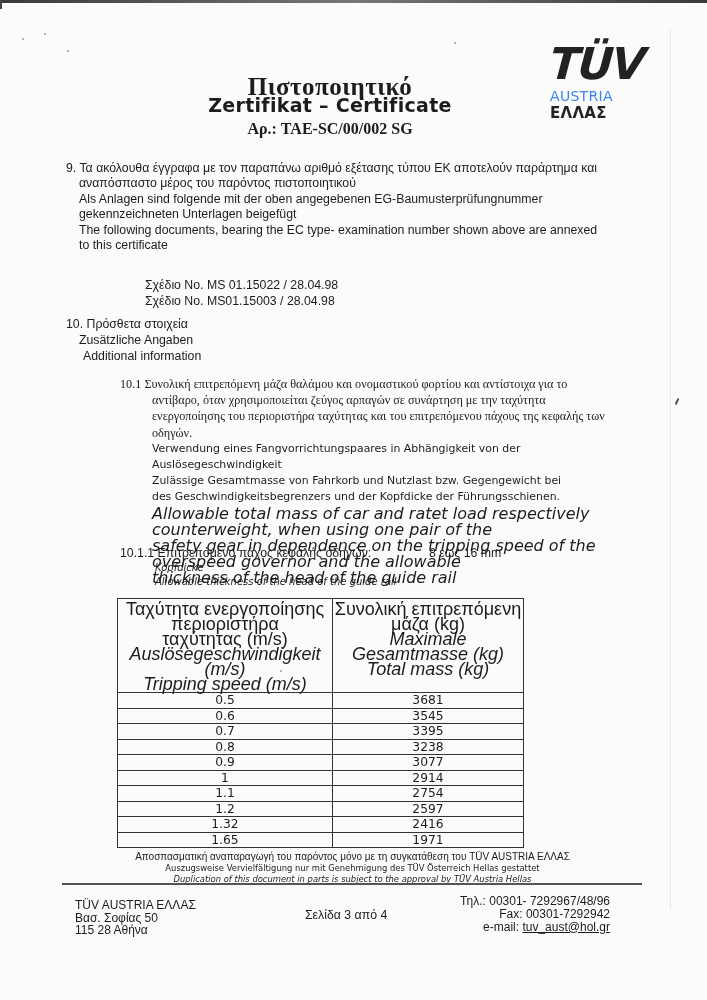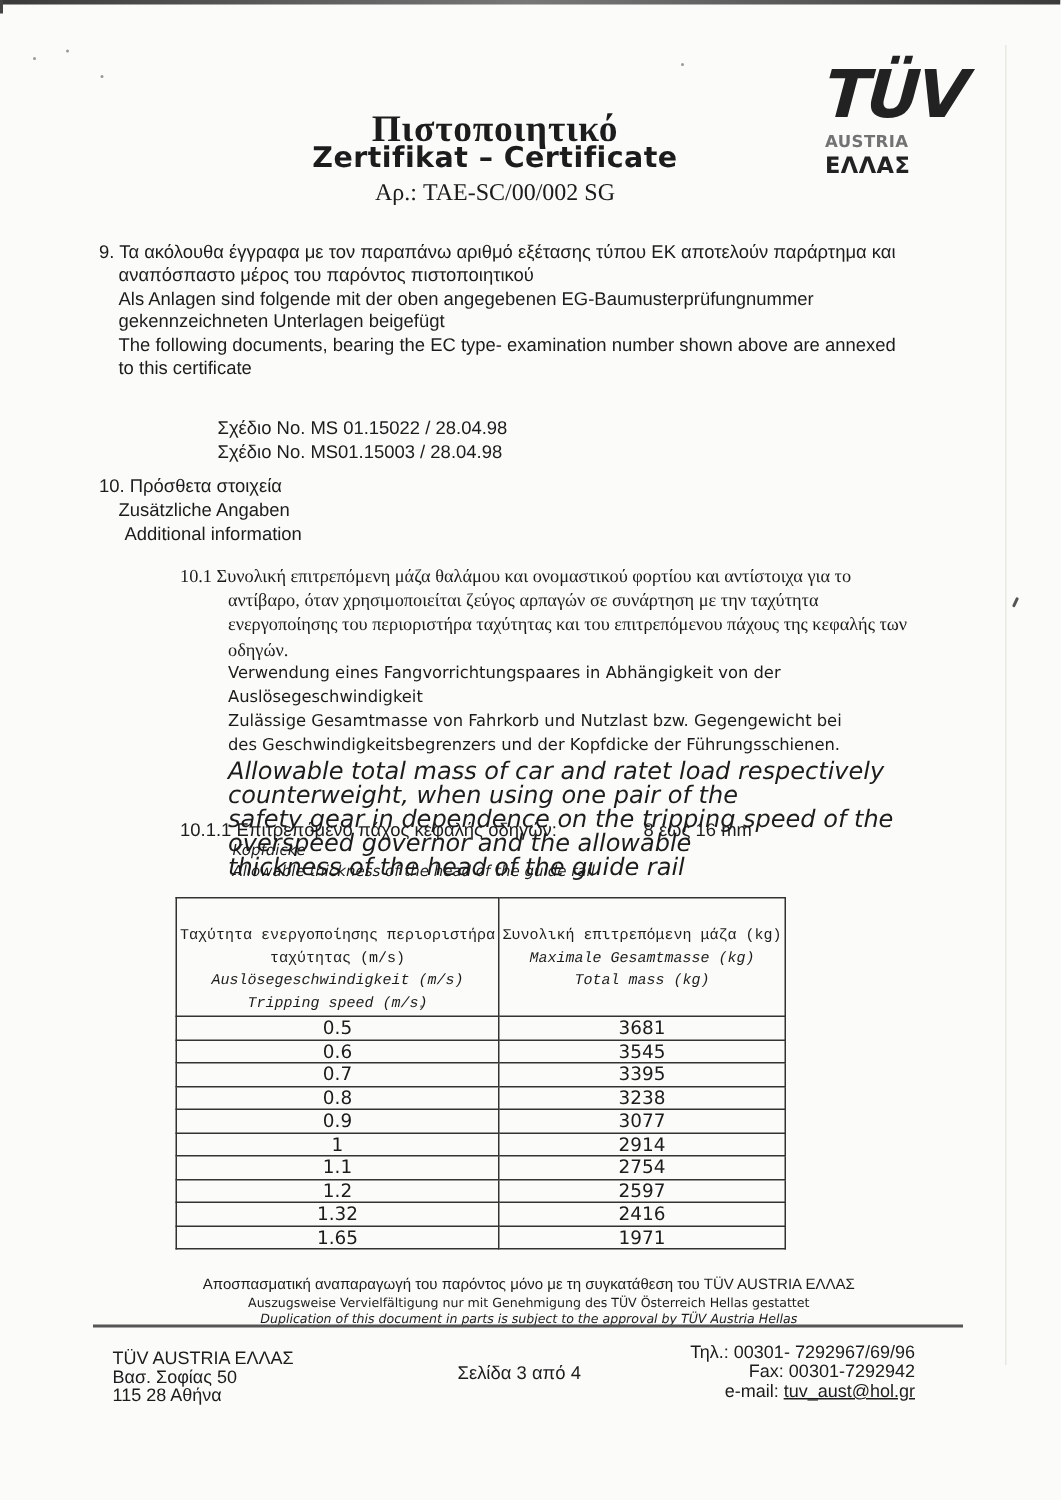--- a/index.html
+++ b/index.html
@@ -11,24 +11,24 @@
   .top-border { position: absolute; left: 0; top: 0; width: 707px; height: 3px; background: linear-gradient(90deg,#3a3a3a,#777 50%,#3a3a3a); }
   .left-tick { position: absolute; left: 0; top: 0; width: 2px; height: 9px; background: #444; }
   .right-edge { position: absolute; right: 36px; top: 30px; width: 1px; height: 880px; background: #e8e8e4; }
 
   .abs { position: absolute; }
   .serif { font-family: "Liberation Serif", serif; }
 
   
   .title-greek { left: 200px; top: 73px; width: 260px; text-align: center; font-size: 25px; font-weight: bold; letter-spacing: 0.5px; }
   .title-de-en { left: 200px; top: 94px; width: 260px; text-align: center; font-size: 19px; font-weight: bold; letter-spacing: 0.3px; font-family: "DejaVu Sans", sans-serif; }
-  .cert-no { left: 200px; top: 120px; width: 260px; text-align: center; font-size: 16px; font-weight: normal; }
+  .cert-no { left: 200px; top: 120px; width: 260px; text-align: center; font-size: 16px; font-weight: bold; }
   .logo { left: 550px; top: 42px; width: 110px; }
   .logo-tuv { font-size: 44px; font-weight: bold; font-style: italic; letter-spacing: -2px; line-height: 44px; color: #222; font-family: "DejaVu Sans", sans-serif; transform: skewX(-4deg); }
-  .logo-austria { font-size: 11px; font-weight: bold; color: #737373; margin-top: 2px; letter-spacing: 0.3px; font-family: "DejaVu Sans", sans-serif; }
+  .logo-austria { font-size: 14px; font-weight: normal; color: #3b82f6; margin-top: 2px; letter-spacing: 0.3px; font-family: "DejaVu Sans", sans-serif; }
   .logo-greek { font-size: 15px; font-weight: bold; color: #222; letter-spacing: 0.3px; font-family: "DejaVu Sans", sans-serif; }
 
   .para { font-size: 12.3px; line-height: 15.4px; }
   .p9 { left: 66px; top: 161px; width: 560px; }
   .p9 .indent { padding-left: 13px; }
   .drawings { left: 145px; top: 277px; font-size: 12.3px; line-height: 16px; }
   .p10 { left: 66px; top: 316px; font-size: 12.3px; line-height: 16px; }
   .p10 .l2 { padding-left: 13px; }
   .p10 .l3 { padding-left: 17px; }
 
@@ -37,21 +37,21 @@
   .p101 .de { font-family: "DejaVu Sans", sans-serif; font-size: 10.9px; }
   .p101 .en { font-family: "DejaVu Sans", sans-serif; font-size: 16px; font-style: italic; }
   .p101 .ind { padding-left: 32px; }
 
   .p1011 { left: 120px; top: 546px; width: 430px; font-size: 12.3px; line-height: 15px; }
   .p1011 .val { position: absolute; left: 309px; top: 0; }
   .p1011 .sub { padding-left: 35px; font-family: "DejaVu Sans", sans-serif; font-style: italic; font-size: 10px; line-height: 14px; }
 
   table.mass { position: absolute; left: 117px; top: 598px; width: 407px; border-collapse: collapse; }
   table.mass th, table.mass td { border: 1.2px solid #333; padding: 0; text-align: center; }
-  table.mass th { font-family: Liberation Mono, monospace; font-weight: normal; font-size: 10px; line-height: 15px; vertical-align: top; padding-top: 18px; }
+  table.mass th { font-family: Liberation Sans, sans-serif; font-weight: normal; font-size: 18px; line-height: 15px; vertical-align: top; padding-top: 3px; }
   table.mass th .it { font-style: italic; }
   table.mass th.c1 { width: 214px; height: 60px; }
   table.mass td { font-family: "DejaVu Sans", sans-serif; font-size: 12.3px; height: 14.5px; line-height: 14.5px; }
 
   .notice { left: 120px; top: 851px; width: 465px; text-align: center; }
   .notice .n1 { font-size: 10px; line-height: 12px; }
   .notice .n2 { font-family: "DejaVu Sans", sans-serif; font-size: 8.4px; line-height: 11px; }
   .notice .n3 { font-family: "DejaVu Sans", sans-serif; font-size: 8.4px; font-style: italic; line-height: 11px; }
   .footer-rule { left: 62px; top: 883px; width: 580px; height: 1.5px; background: #555; }
 
@@ -193,16 +193,16 @@
 </div>
 <div class="abs footer-rule"></div>
 
 <div class="abs addr">
   <div>TÜV AUSTRIA ΕΛΛΑΣ</div>
   <div>Βασ. Σοφίας 50</div>
   <div>115 28  Αθήνα</div>
 </div>
 <div class="abs pageno">Σελίδα 3 από 4</div>
 <div class="abs contact">
-  <div>Τηλ.: 00301- 7292967/69/96</div>
+  <div>Τηλ.: 00301- 7292967/48/96</div>
   <div>Fax: 00301-7292942</div>
   <div><span>e-mail: </span><span class="email">tuv_aust@hol.gr</span></div>
 </div>
 
 </body></html>

